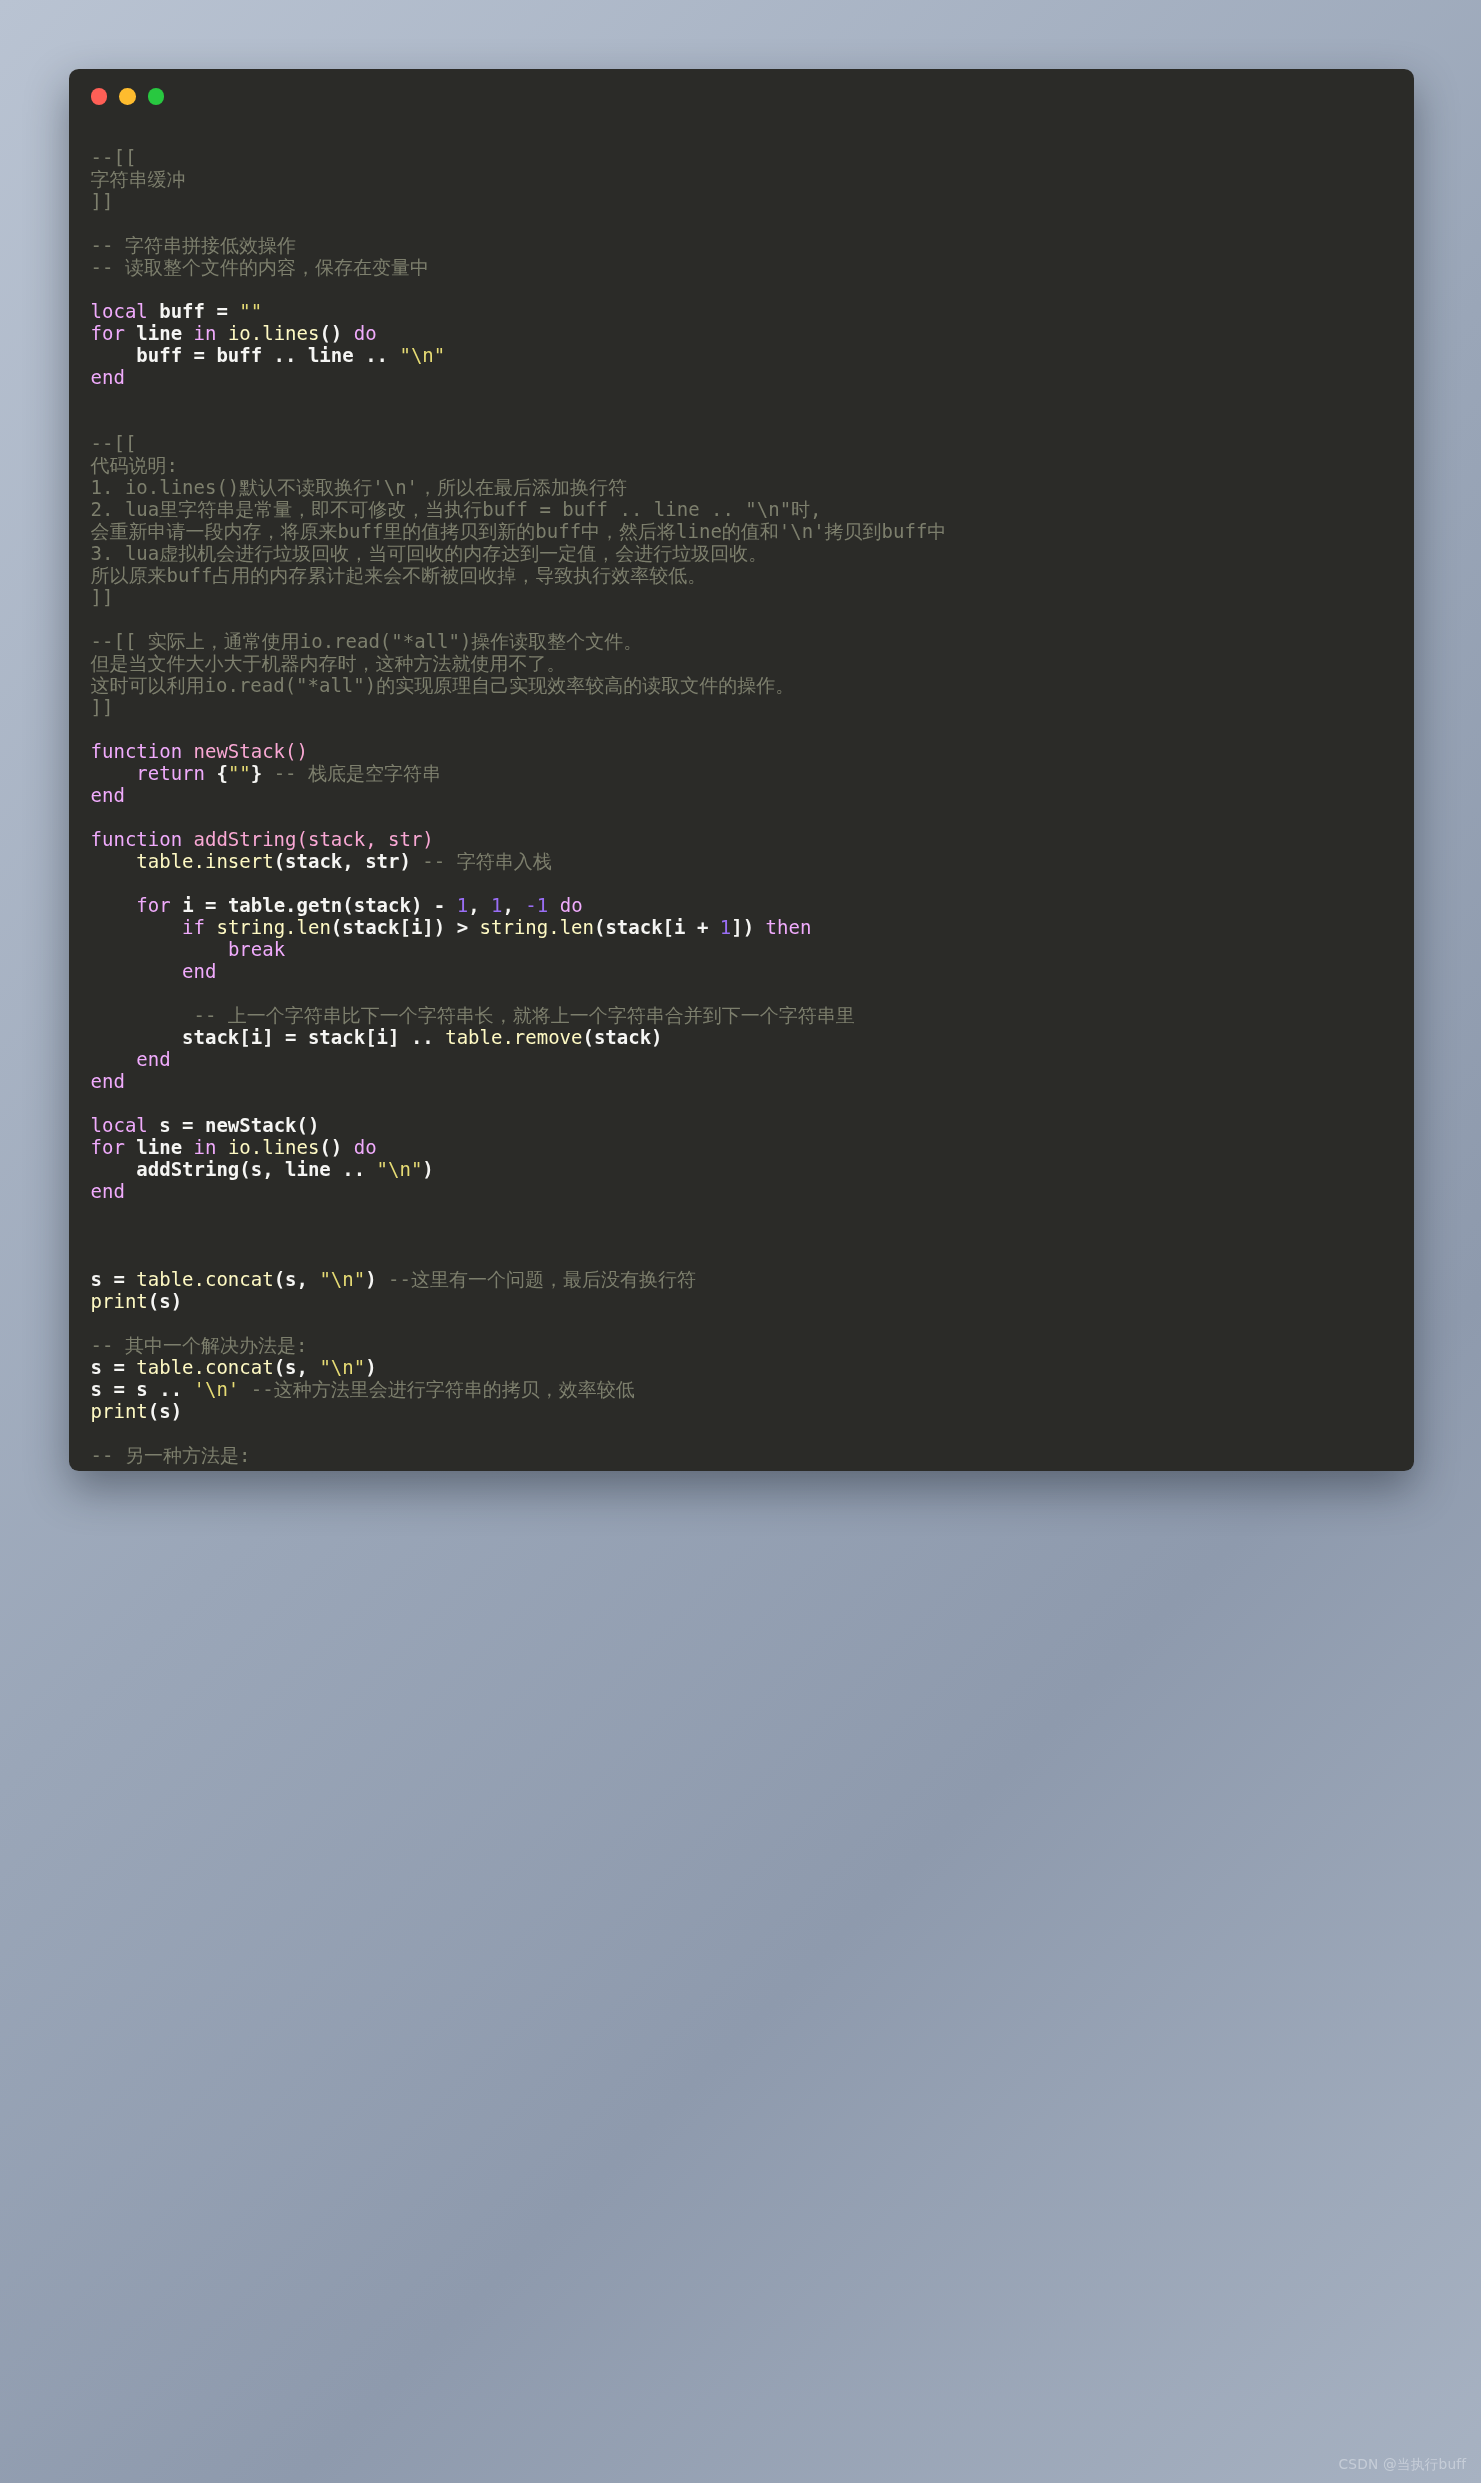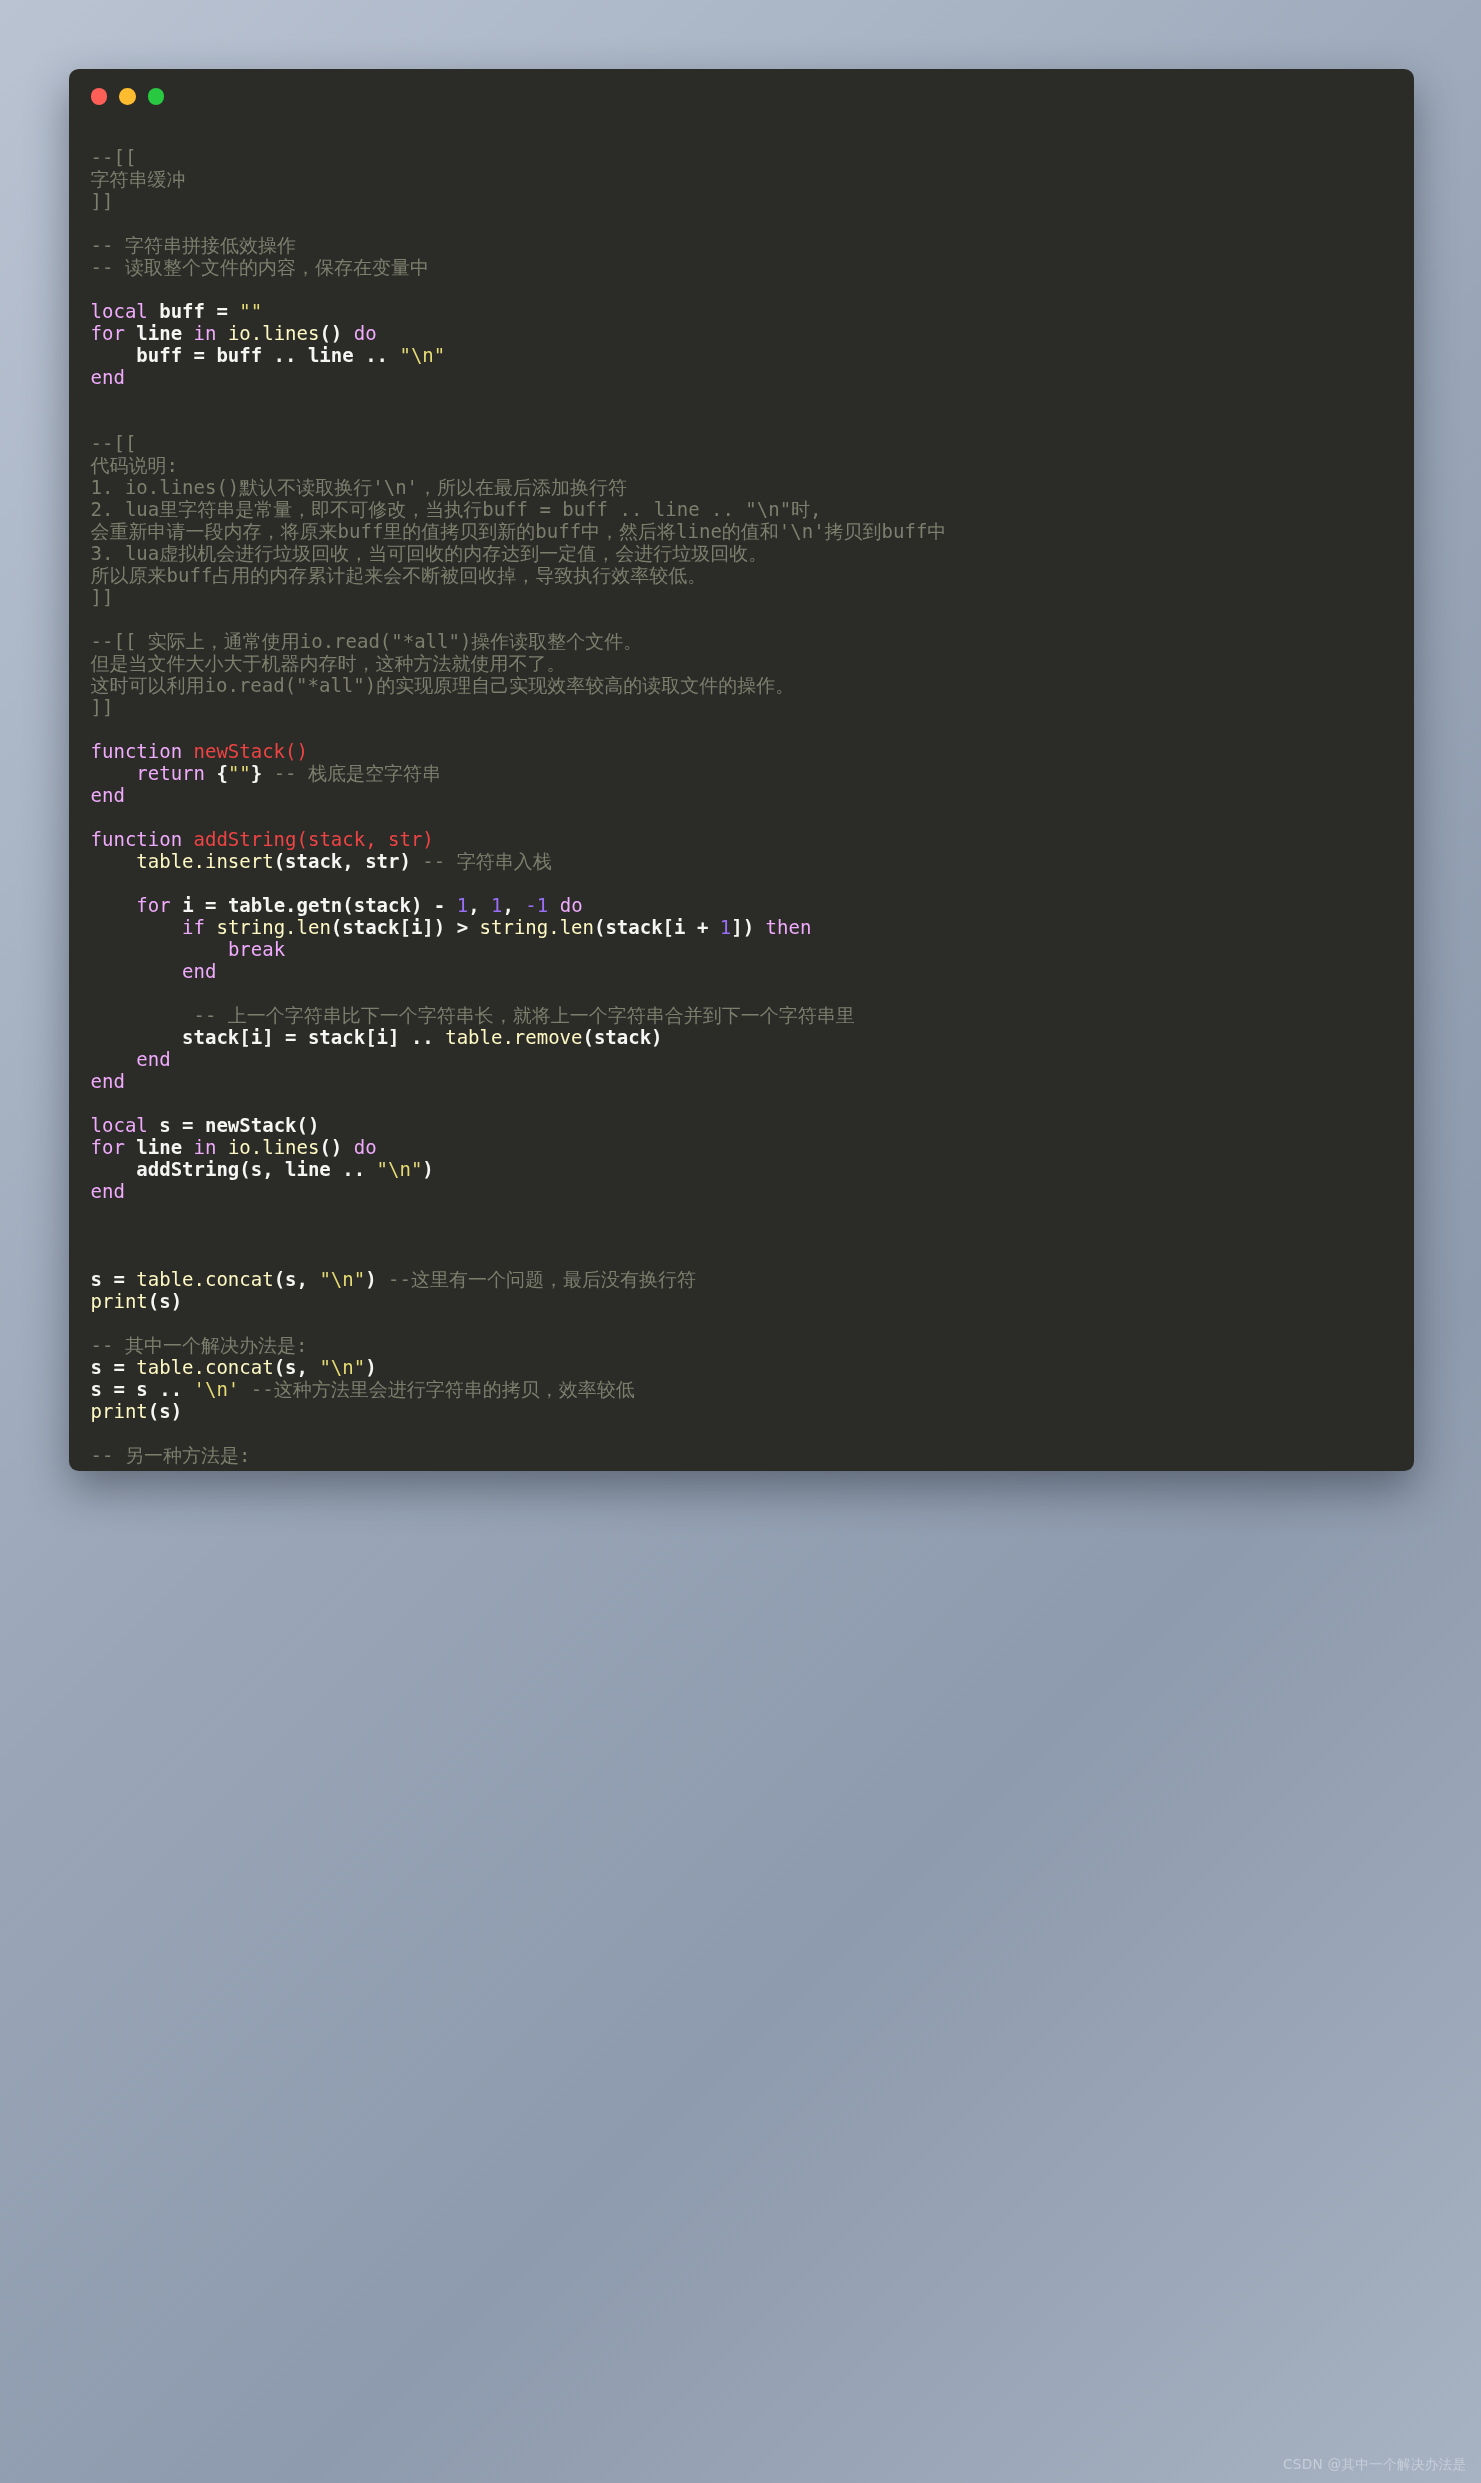--- a/index.html
+++ b/index.html
@@ -57,21 +57,21 @@
     white-space: pre;
   }
 
   
   .t-com  { color: #7d7f6d; }
   .t-key  { color: #f0abfc; }
   .t-lib  { color: #fef9c3; }
   .t-str  { color: #e6db74; }
   .t-num  { color: #9a6ef5; }
   .t-pln  { color: #f5f5f3; font-weight: bold; }
-  .t-fn   { color: #ef4444; }
+  .t-fn   { color: #f9a8d4; }
 
   #watermark {
     position: absolute;
     right: 15.7px;
     bottom: 9.8px;
     color: #c9d0da;
     font-family: "DejaVu Sans", "Liberation Sans", sans-serif;
     font-size: 13.7px;
     opacity: 0.92;
     letter-spacing: 0.2px;
@@ -85,14 +85,14 @@
   <div id="titlebar">
     <span class="dot red"></span>
     <span class="dot yellow"></span>
     <span class="dot green"></span>
   </div>
 
   <div id="code-area"><div class="ln">&nbsp;</div><div class="ln"><span class="t-com">--[[</span></div><div class="ln"><span class="t-com">字符串缓冲</span></div><div class="ln"><span class="t-com">]]</span></div><div class="ln">&nbsp;</div><div class="ln"><span class="t-com">-- 字符串拼接低效操作</span></div><div class="ln"><span class="t-com">-- 读取整个文件的内容，保存在变量中</span></div><div class="ln">&nbsp;</div><div class="ln"><span class="t-key">local</span><span class="t-pln"> buff = </span><span class="t-str">""</span></div><div class="ln"><span class="t-key">for</span><span class="t-pln"> line </span><span class="t-key">in</span><span class="t-pln"> </span><span class="t-lib">io.lines</span><span class="t-pln">() </span><span class="t-key">do</span></div><div class="ln"><span class="t-pln">    buff = buff .. line .. </span><span class="t-str">"\n"</span></div><div class="ln"><span class="t-key">end</span></div><div class="ln">&nbsp;</div><div class="ln">&nbsp;</div><div class="ln"><span class="t-com">--[[</span></div><div class="ln"><span class="t-com">代码说明:</span></div><div class="ln"><span class="t-com">1. io.lines()默认不读取换行'\n'，所以在最后添加换行符</span></div><div class="ln"><span class="t-com">2. lua里字符串是常量，即不可修改，当执行buff = buff .. line .. "\n"时,</span></div><div class="ln"><span class="t-com">会重新申请一段内存，将原来buff里的值拷贝到新的buff中，然后将line的值和'\n'拷贝到buff中</span></div><div class="ln"><span class="t-com">3. lua虚拟机会进行垃圾回收，当可回收的内存达到一定值，会进行垃圾回收。</span></div><div class="ln"><span class="t-com">所以原来buff占用的内存累计起来会不断被回收掉，导致执行效率较低。</span></div><div class="ln"><span class="t-com">]]</span></div><div class="ln">&nbsp;</div><div class="ln"><span class="t-com">--[[ 实际上，通常使用io.read("*all")操作读取整个文件。</span></div><div class="ln"><span class="t-com">但是当文件大小大于机器内存时，这种方法就使用不了。</span></div><div class="ln"><span class="t-com">这时可以利用io.read("*all")的实现原理自己实现效率较高的读取文件的操作。</span></div><div class="ln"><span class="t-com">]]</span></div><div class="ln">&nbsp;</div><div class="ln"><span class="t-key">function</span><span class="t-fn"> newStack()</span></div><div class="ln"><span class="t-pln">    </span><span class="t-key">return</span><span class="t-pln"> {</span><span class="t-str">""</span><span class="t-pln">} </span><span class="t-com">-- 栈底是空字符串</span></div><div class="ln"><span class="t-key">end</span></div><div class="ln">&nbsp;</div><div class="ln"><span class="t-key">function</span><span class="t-fn"> addString(stack, str)</span></div><div class="ln"><span class="t-pln">    </span><span class="t-lib">table.insert</span><span class="t-pln">(stack, str) </span><span class="t-com">-- 字符串入栈</span></div><div class="ln">&nbsp;</div><div class="ln"><span class="t-pln">    </span><span class="t-key">for</span><span class="t-pln"> i = table.getn(stack) - </span><span class="t-num">1</span><span class="t-pln">, </span><span class="t-num">1</span><span class="t-pln">, </span><span class="t-num">-1</span><span class="t-pln"> </span><span class="t-key">do</span></div><div class="ln"><span class="t-pln">        </span><span class="t-key">if</span><span class="t-pln"> </span><span class="t-lib">string.len</span><span class="t-pln">(stack[i]) &gt; </span><span class="t-lib">string.len</span><span class="t-pln">(stack[i + </span><span class="t-num">1</span><span class="t-pln">]) </span><span class="t-key">then</span></div><div class="ln"><span class="t-pln">            </span><span class="t-key">break</span></div><div class="ln"><span class="t-pln">        </span><span class="t-key">end</span></div><div class="ln">&nbsp;</div><div class="ln"><span class="t-pln">         </span><span class="t-com">-- 上一个字符串比下一个字符串长，就将上一个字符串合并到下一个字符串里</span></div><div class="ln"><span class="t-pln">        stack[i] = stack[i] .. </span><span class="t-lib">table.remove</span><span class="t-pln">(stack)</span></div><div class="ln"><span class="t-pln">    </span><span class="t-key">end</span></div><div class="ln"><span class="t-key">end</span></div><div class="ln">&nbsp;</div><div class="ln"><span class="t-key">local</span><span class="t-pln"> s = newStack()</span></div><div class="ln"><span class="t-key">for</span><span class="t-pln"> line </span><span class="t-key">in</span><span class="t-pln"> </span><span class="t-lib">io.lines</span><span class="t-pln">() </span><span class="t-key">do</span></div><div class="ln"><span class="t-pln">    addString(s, line .. </span><span class="t-str">"\n"</span><span class="t-pln">)</span></div><div class="ln"><span class="t-key">end</span></div><div class="ln">&nbsp;</div><div class="ln">&nbsp;</div><div class="ln">&nbsp;</div><div class="ln"><span class="t-pln">s = </span><span class="t-lib">table.concat</span><span class="t-pln">(s, </span><span class="t-str">"\n"</span><span class="t-pln">) </span><span class="t-com">--这里有一个问题，最后没有换行符</span></div><div class="ln"><span class="t-lib">print</span><span class="t-pln">(s)</span></div><div class="ln">&nbsp;</div><div class="ln"><span class="t-com">-- 其中一个解决办法是:</span></div><div class="ln"><span class="t-pln">s = </span><span class="t-lib">table.concat</span><span class="t-pln">(s, </span><span class="t-str">"\n"</span><span class="t-pln">)</span></div><div class="ln"><span class="t-pln">s = s .. </span><span class="t-str">'\n'</span><span class="t-pln"> </span><span class="t-com">--这种方法里会进行字符串的拷贝，效率较低</span></div><div class="ln"><span class="t-lib">print</span><span class="t-pln">(s)</span></div><div class="ln">&nbsp;</div><div class="ln"><span class="t-com">-- 另一种方法是:</span></div></div>
 
 </div>
 
-<div id="watermark">CSDN @其中一个解决办法是</div>
+<div id="watermark">CSDN @当执行buff</div>
 
 
 </body></html>

